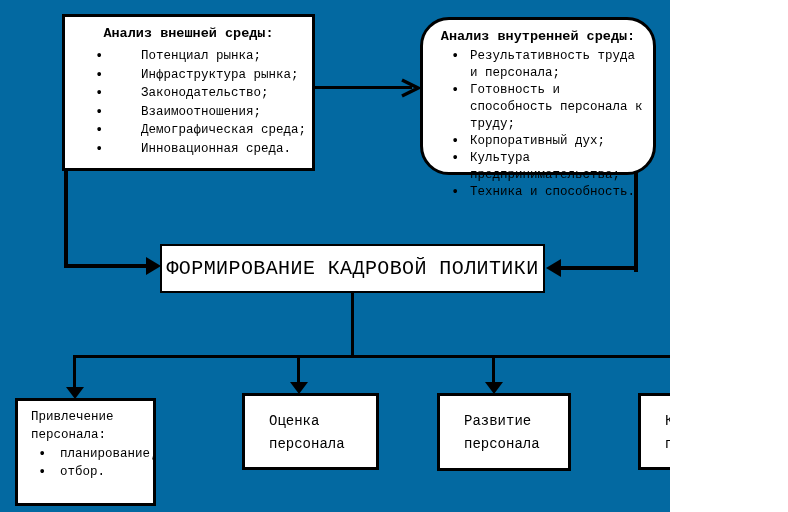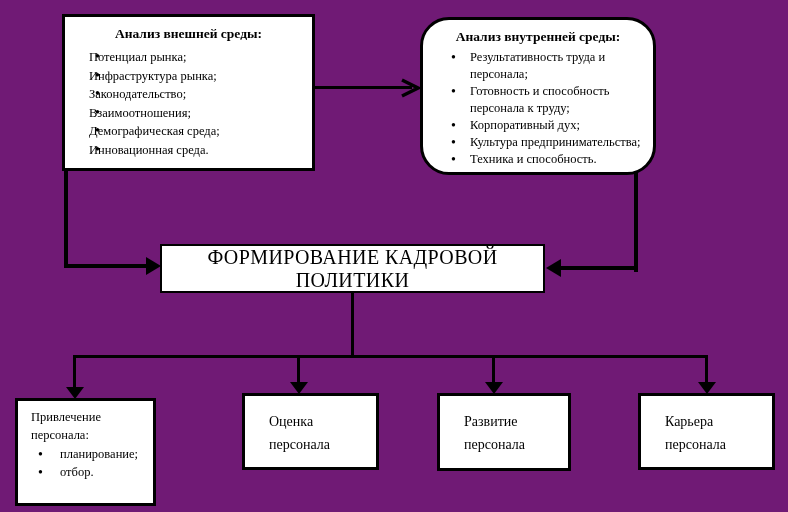--- a/index.html
+++ b/index.html
@@ -1,28 +1,28 @@
 <!DOCTYPE html>
 <html><head>
 <meta charset="utf-8">
 <style>
   html,body{margin:0;padding:0;background:#ffffff;}
   .canvas{
-    position:relative;width:788px;height:512px;background:#701a75;
-    font-family:Liberation Serif, serif;color:#000;overflow:hidden;
+    position:relative;width:670px;height:512px;background:#0369a1;
+    font-family:Liberation Mono, monospace;color:#000;overflow:hidden;
   }
   .box{position:absolute;background:#fff;border:3px solid #000;box-sizing:border-box;}
   .box-title{font-weight:bold;font-size:13.5px;text-align:center;margin-top:9px;}
   ul.bullets{list-style:none;margin:6px 0 0 0;padding:0;}
   ul.bullets li{position:relative;font-size:12.5px;}
   ul.bullets li::before{content:"\2022";position:absolute;font-size:14px;}
 
   
   .ext{left:62px;top:14px;width:253px;height:157px;}
-  .ext li{padding-left:24px;line-height:18.5px;}
+  .ext li{padding-left:76px;line-height:18.5px;}
   .ext li::before{left:30px;}
 
   
   .int{left:420px;top:17px;width:236px;height:158px;border-radius:29px;}
   .int ul.bullets{margin-top:4px;}
   .int li{padding-left:47px;padding-right:4px;line-height:17px;}
   .int li::before{left:28px;}
 
   
   .central{

